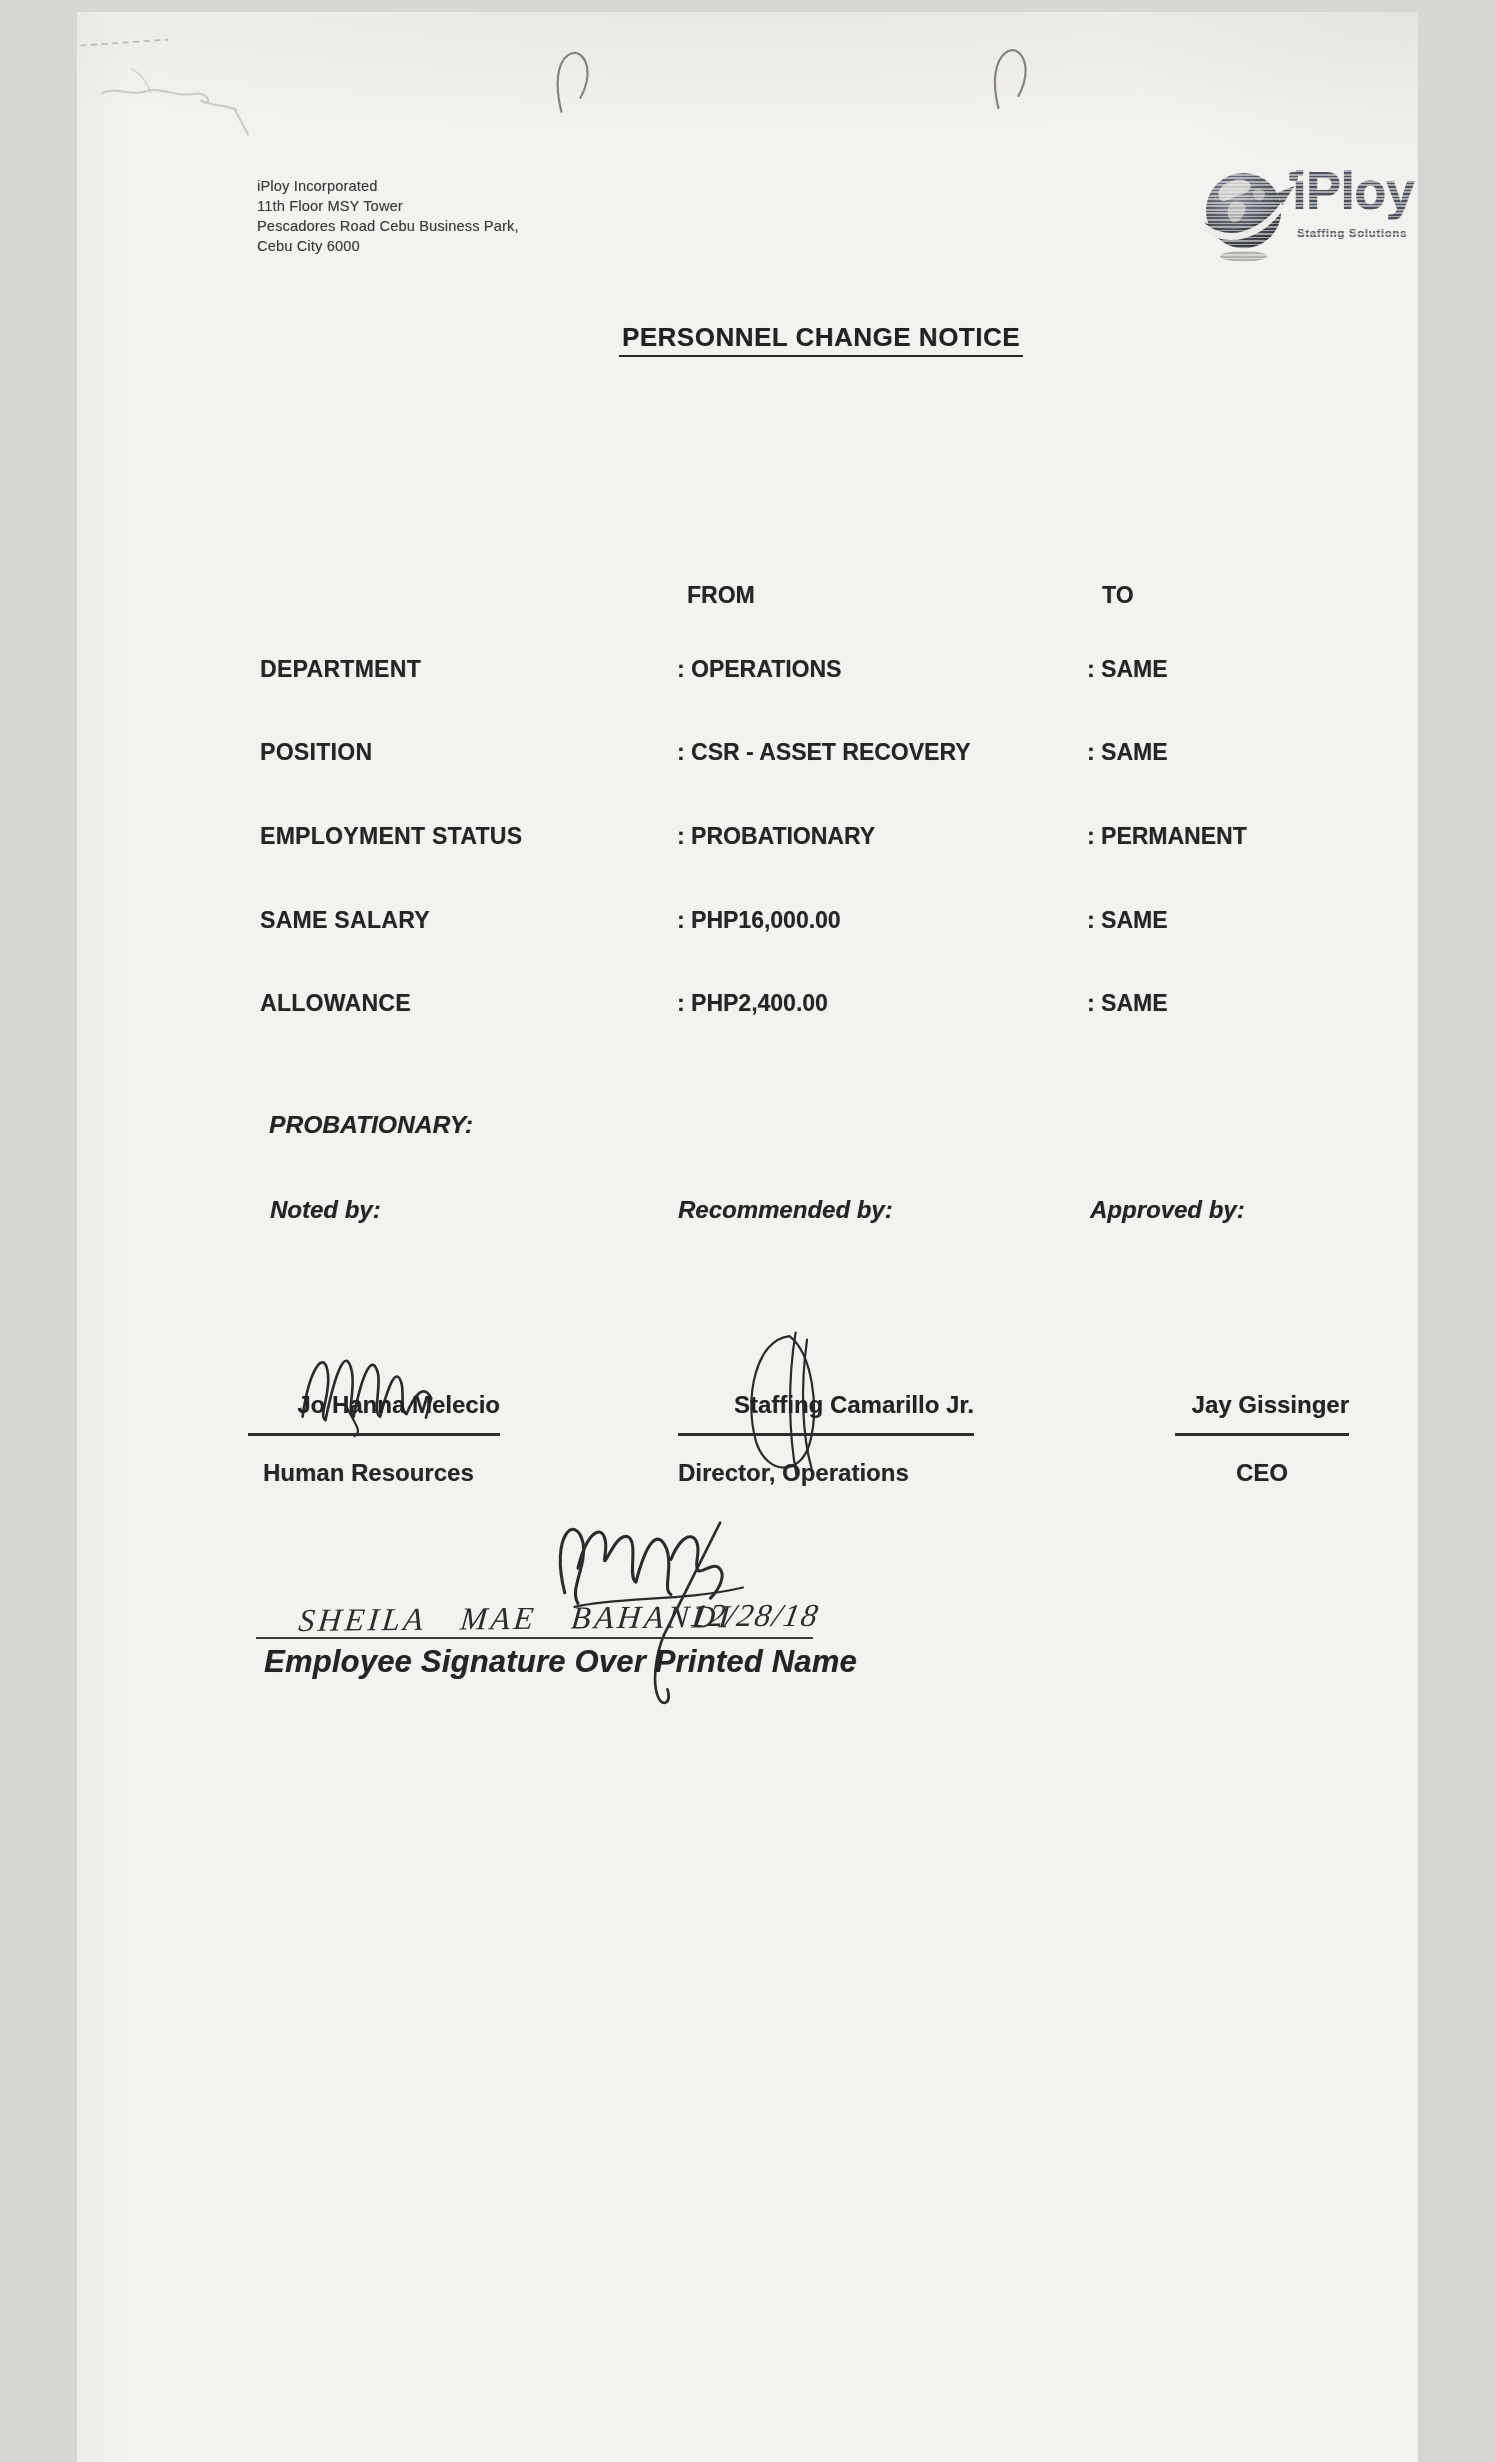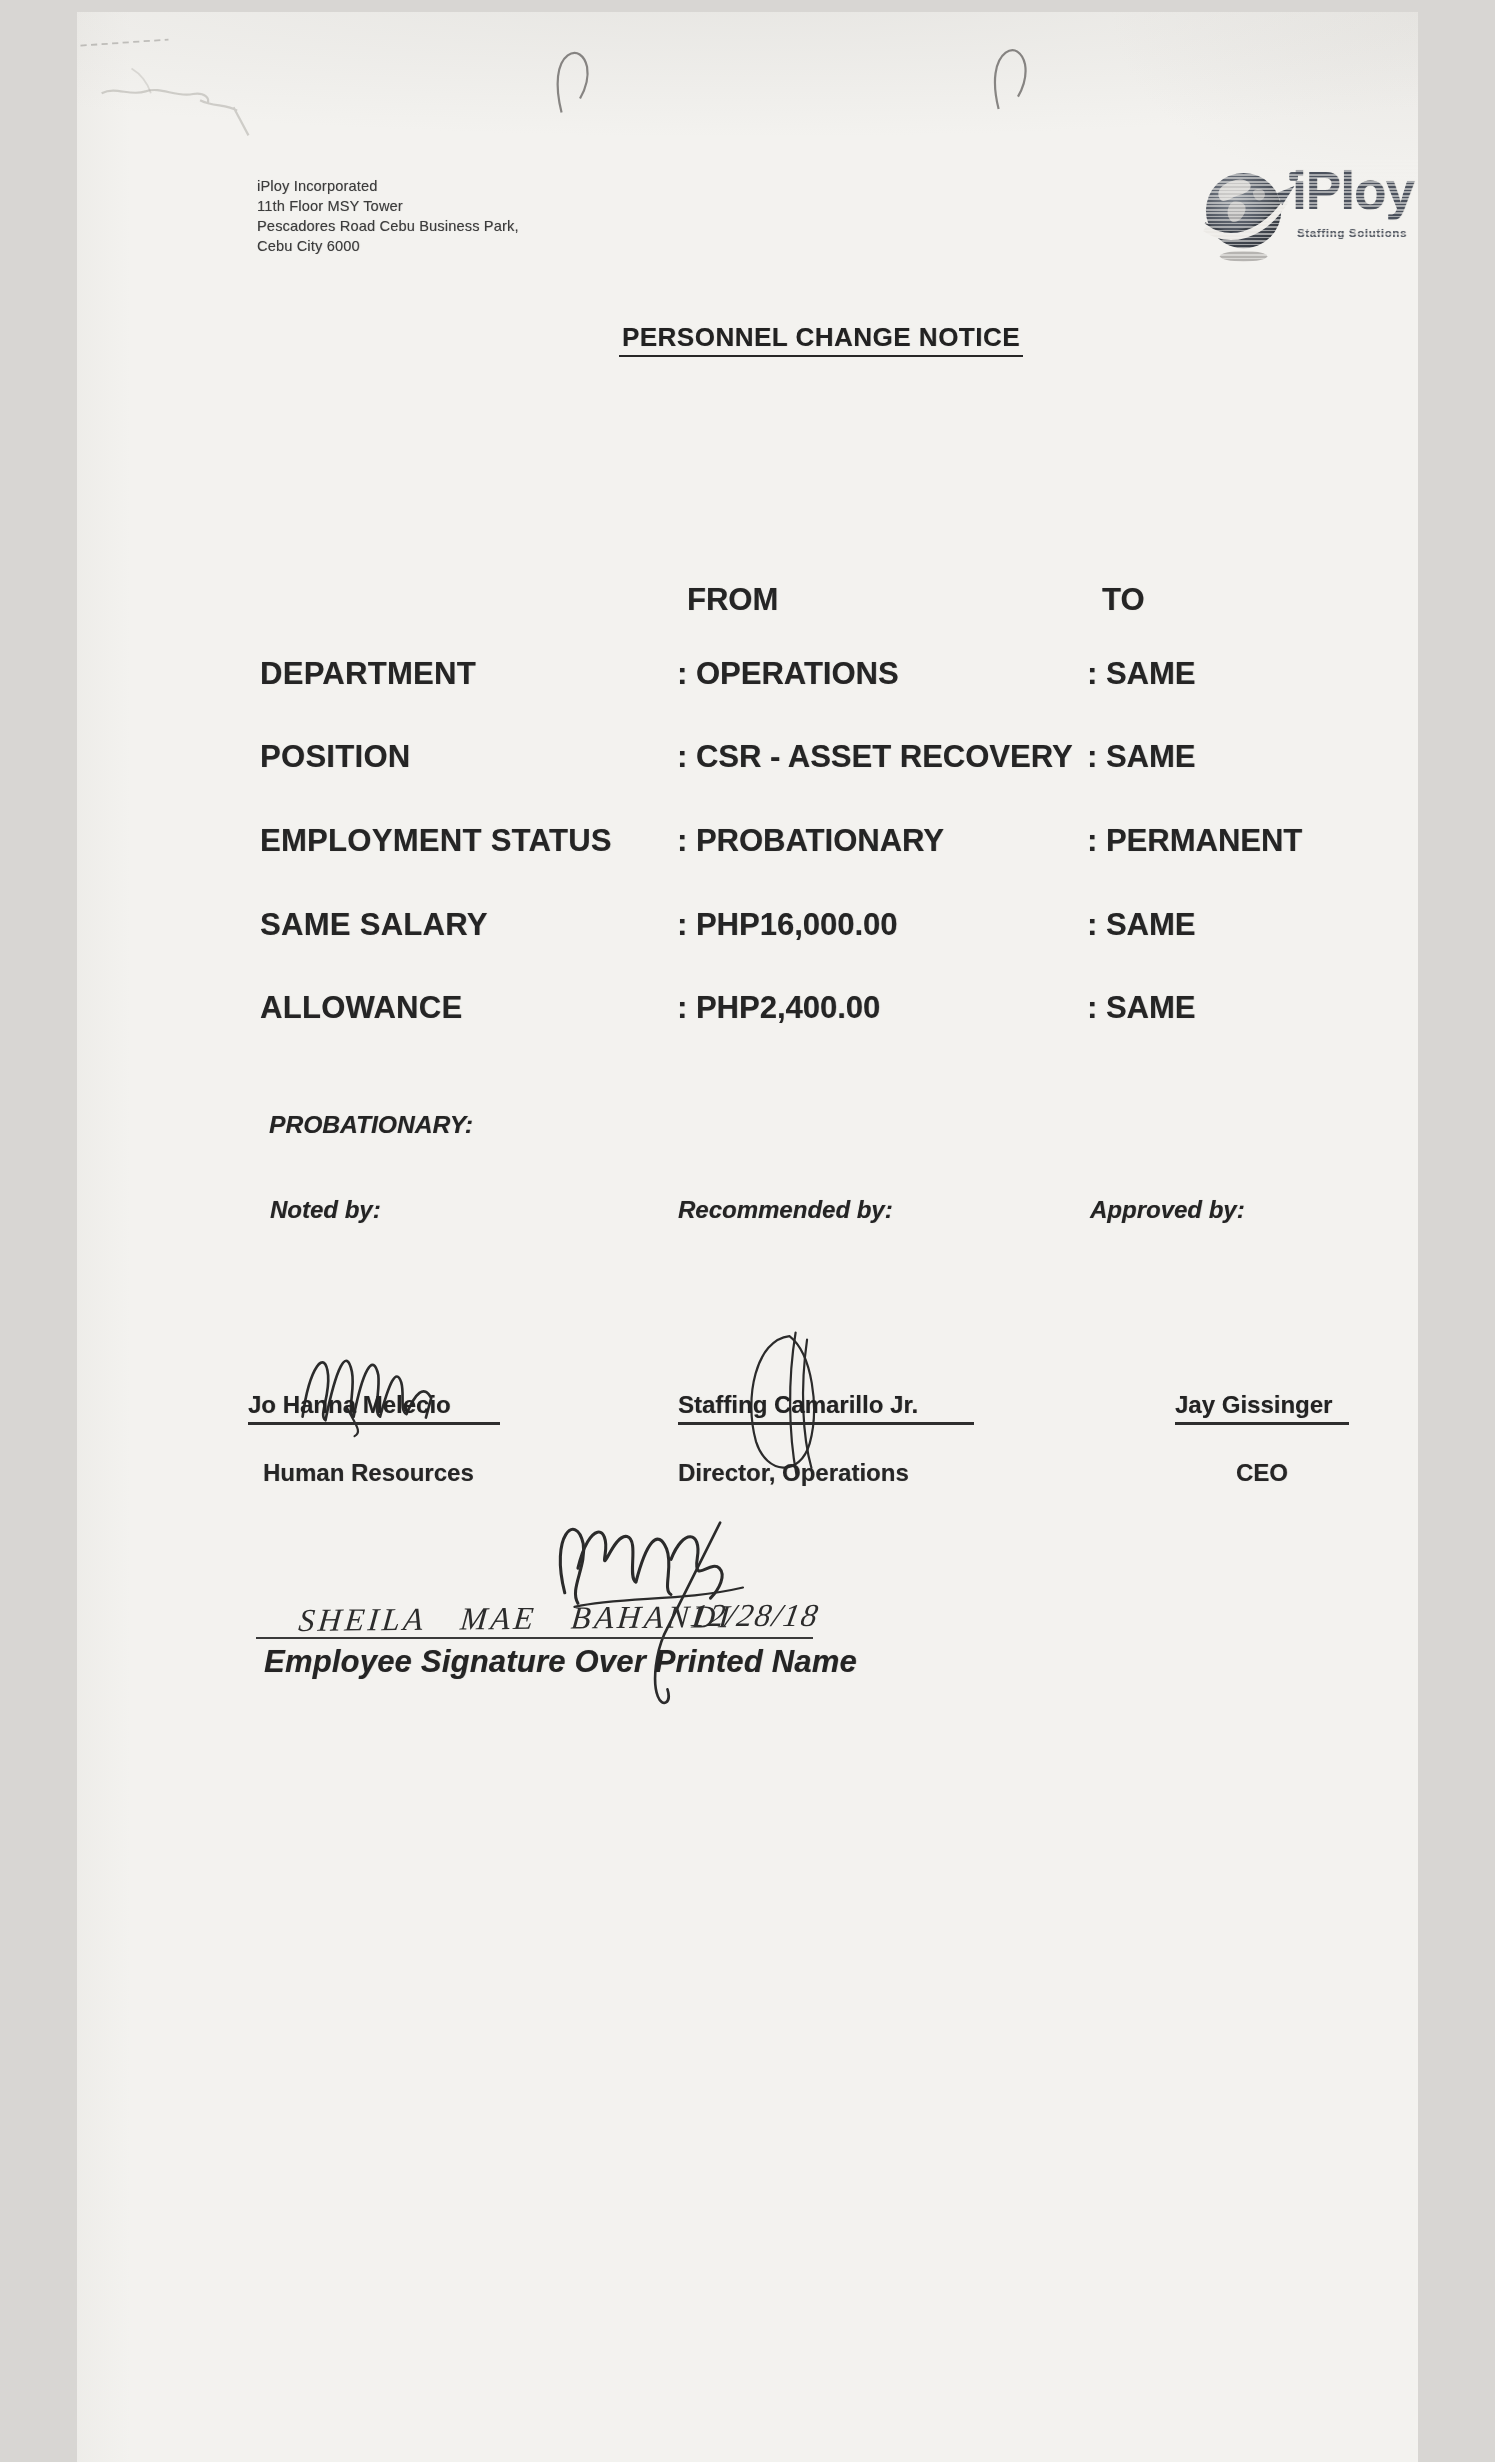--- a/index.html
+++ b/index.html
@@ -32,36 +32,36 @@
   .title{position:absolute;left:0;top:310px;width:1488px;text-align:center;font-size:26px;font-weight:bold;letter-spacing:0.5px;color:#222;}
   .title span{border-bottom:2.6px solid #272727;padding:0 2.6px 2.6px 2.6px;}
 
   
   .intro{position:absolute;left:180px;top:427px;width:1108px;font-size:24.6px;line-height:41px;color:#282828;letter-spacing:0.2px;}
   .intro .it{font-style:italic;}
   .intro .bit{font-style:italic;font-weight:bold;}
   .intro .b{font-weight:bold;}
 
   
-  .ctable{position:absolute;left:183px;top:563px;width:1126px;height:457px;font-weight:bold;font-size:31px;color:#252525;}
+  .ctable{position:absolute;left:183px;top:563px;width:1126px;height:457px;font-weight:bold;font-size:23px;color:#252525;}
   .ctable .hdr-from{position:absolute;left:427px;top:7px;}
   .ctable .hdr-to{position:absolute;left:842px;top:7px;}
   .crow{position:absolute;left:0;width:1126px;}
   .crow .lbl{position:absolute;left:0;letter-spacing:0.3px;}
   .crow .v-from{position:absolute;left:417px;}
   .crow .v-to{position:absolute;left:827px;}
 
   
   .just-h{position:absolute;left:192px;top:1099px;font-size:24.6px;font-weight:bold;font-style:italic;color:#242424;}
   .just-t{position:absolute;left:189px;top:1164px;font-size:24px;color:#2b2b2b;letter-spacing:0.3px;}
 
   
   .so-h{position:absolute;top:1184px;font-size:24px;font-weight:bold;font-style:italic;color:#242424;}
   .so-h.c1{left:193px;} .so-h.c2{left:601px;} .so-h.c3{left:1013px;}
-  .so-name{position:absolute;top:1379px;font-size:24px;font-weight:bold;color:#232323;text-align:left;border-bottom:3.5px solid #2e2e2e;padding-bottom:3px;}
+  .so-name{position:absolute;top:1379px;font-size:24px;font-weight:bold;color:#232323;text-align:right;border-bottom:3.5px solid #2e2e2e;padding-bottom:14px;}
   .so-name.c1{left:171px;width:252px;}
   .so-name.c2{left:601px;width:296px;}
   .so-name.c3{left:1098px;width:174px;}
   .so-title{position:absolute;top:1447px;font-size:24px;font-weight:bold;color:#262626;}
   .so-title.c1{left:186px;} .so-title.c2{left:601px;}
   .so-title.c3{left:1098px;width:174px;text-align:center;}
 
   
   .emp-line{position:absolute;left:179px;top:1625px;width:557px;border-top:2.6px solid #3a3a3a;}
   .emp-hand{position:absolute;left:222px;top:1588px;font-family:"Liberation Serif", serif;font-style:italic;

